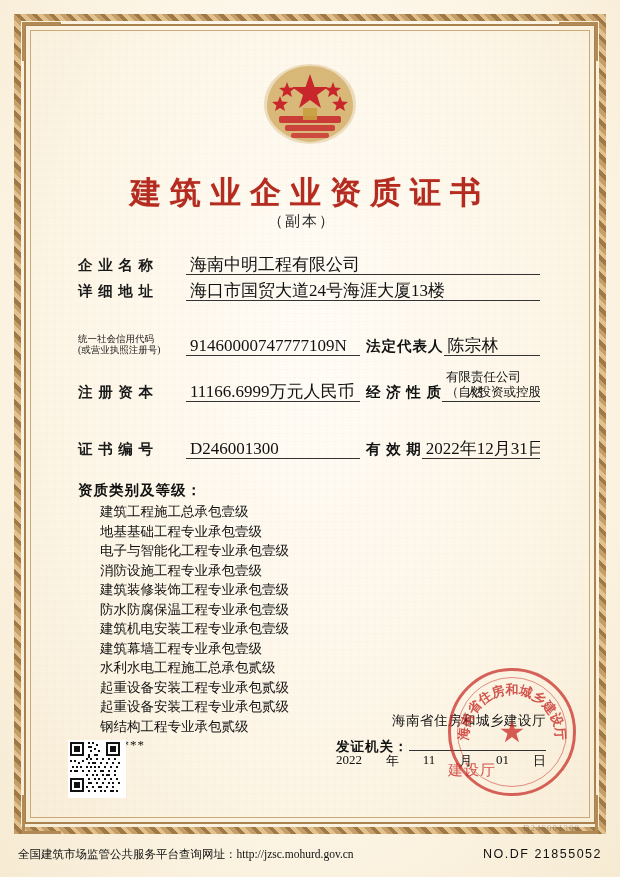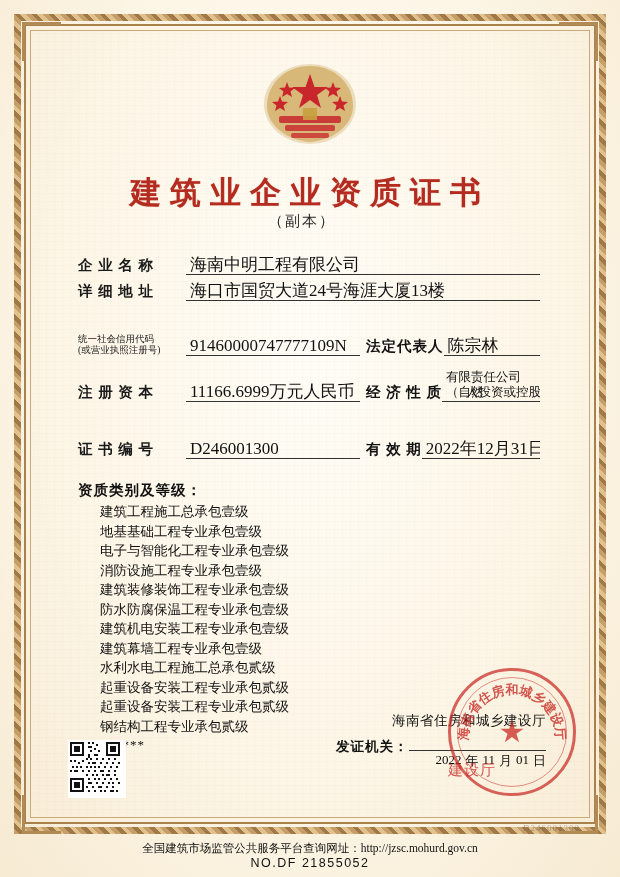--- a/index.html
+++ b/index.html
@@ -198,21 +198,21 @@
     flex: 1;
     border-bottom: 1px solid #333;
     height: 16px;
   }
   .date-row {
     position: absolute;
     right: 74px;
     top: 752px;
     width: 210px;
     display: flex;
-    justify-content: flex-end;
+    justify-content: space-between;
     gap: 4px;
     font-size: 13px;
   }
   .date-row span.num { font-size: 13px; }
   .footer-org {
     position: absolute;
     left: 0; right: 0;
     top: 792px;
     text-align: center;
     font-size: 13px;
@@ -285,21 +285,20 @@
     position: absolute;
     left: 0; right: 0;
     bottom: 10px;
     height: 26px;
     display: flex;
     align-items: center;
     justify-content: space-between;
     padding: 0 18px;
     font-size: 11.5px;
     color: #111;
-    flex-direction: column;
   }
   .bottom-strip .right {
     letter-spacing: 1.5px;
     font-family: "Liberation Sans", sans-serif;
     font-size: 12.5px;
   }
   .faint-code {
     position: absolute;
     right: 40px;
     bottom: 44px;

